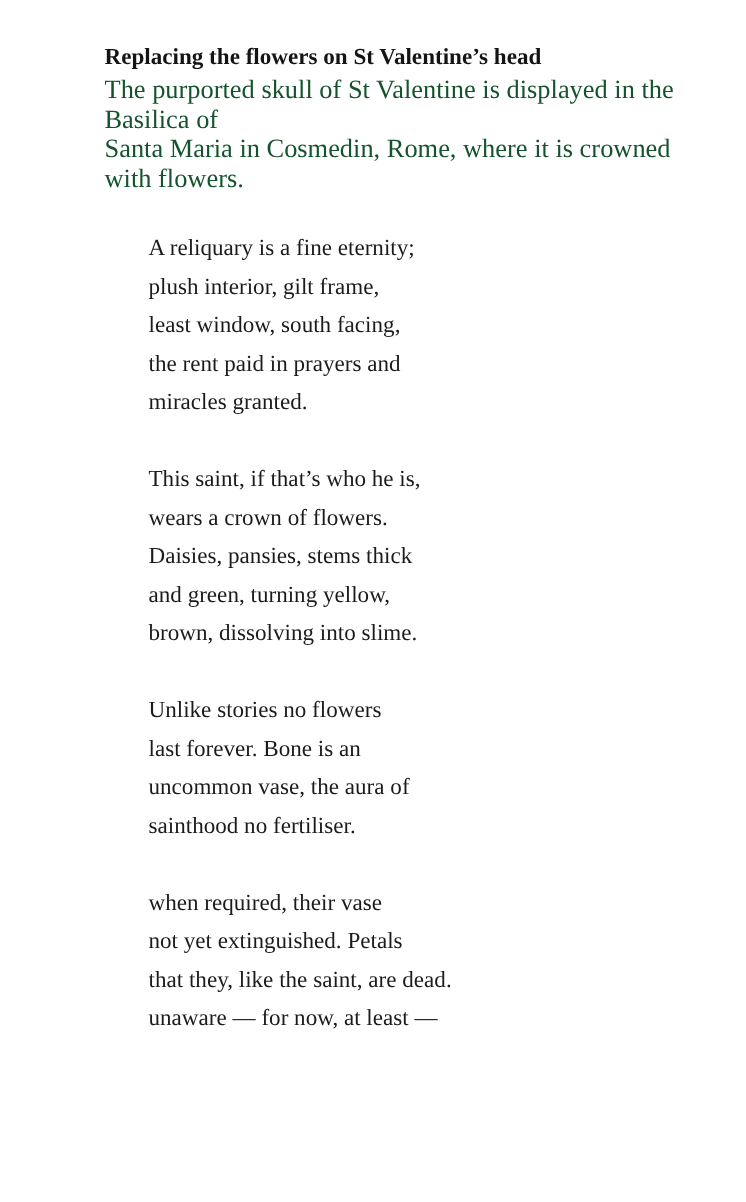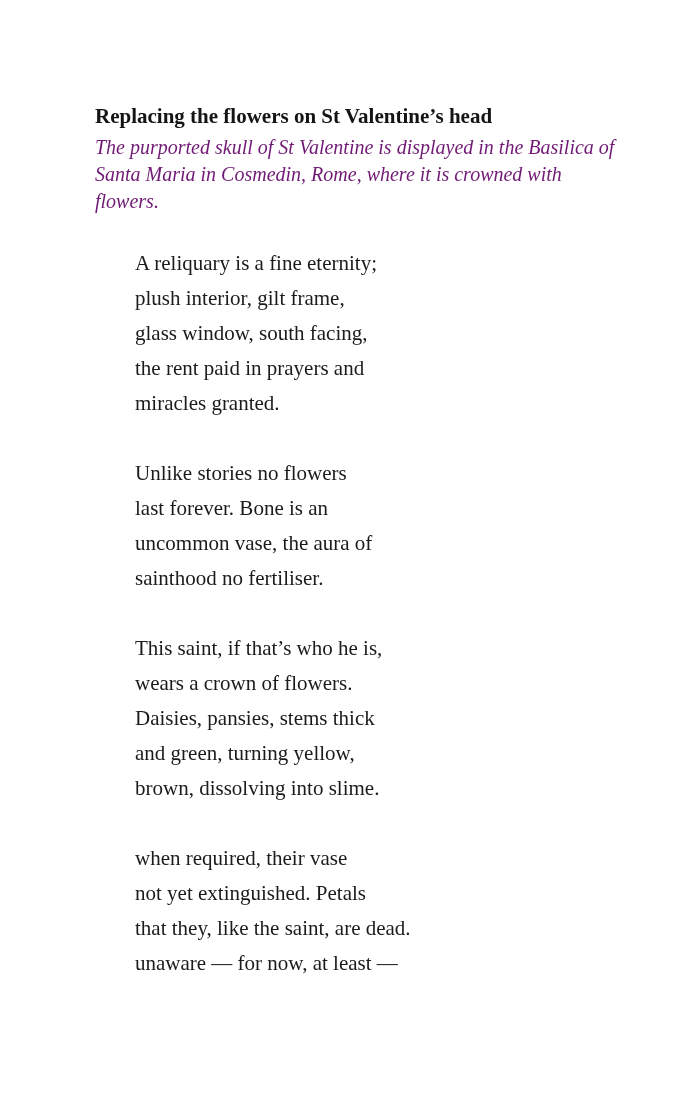--- a/index.html
+++ b/index.html
@@ -12,36 +12,35 @@
     height: 1093px;
     overflow: hidden;
     font-family: "Liberation Serif", "DejaVu Serif", serif;
     color: #1b1b1b;
     -webkit-font-smoothing: antialiased;
   }
   .page {
     box-sizing: border-box;
     width: 678px;
     height: 1093px;
-    padding: 102px 50px 0 95px;
+    padding: 37px 50px 0 95px;
     background: #ffffff;
   }
   .title {
     margin: 0;
     font-size: 21px;
     font-weight: 700;
     line-height: 28px;
     color: #141414;
   }
   .epigraph {
     margin-top: 4px;
-    font-style: italic;
-    font-size: 20px;
+    font-size: 24px;
     line-height: 27px;
-    color: #701a75;
+    color: #14532d;
   }
   .stanza {
     font-size: 21px;
     line-height: 35px;
     margin-top: 35px;
     color: #1b1b1b;
     margin-left: 40px;
   }
   .stanza.first {
     margin-top: 31px;
@@ -66,38 +65,38 @@
   <h1 class="title">Replacing the flowers on St Valentine’s head</h1>
 
   <div class="epigraph">
     <div>The purported skull of St Valentine is displayed in the Basilica of</div>
     <div>Santa Maria in Cosmedin, Rome, where it is crowned with flowers.</div>
   </div>
 
   <div class="stanza first">
     <div>A reliquary is a fine eternity;</div>
     <div>plush interior, gilt frame,</div>
-    <div>glass window, south facing,</div>
+    <div>least window, south facing,</div>
     <div>the rent paid in prayers and</div>
     <div>miracles granted.</div>
-  </div>
-
-  <div class="stanza">
-    <div>Unlike stories no flowers</div>
-    <div>last forever. Bone is an</div>
-    <div>uncommon vase, the aura of</div>
-    <div>sainthood no fertiliser.</div>
   </div>
 
   <div class="stanza">
     <div>This saint, if that’s who he is,</div>
     <div>wears a crown of flowers.</div>
     <div>Daisies, pansies, stems thick</div>
     <div>and green, turning yellow,</div>
     <div>brown, dissolving into slime.</div>
+  </div>
+
+  <div class="stanza">
+    <div>Unlike stories no flowers</div>
+    <div>last forever. Bone is an</div>
+    <div>uncommon vase, the aura of</div>
+    <div>sainthood no fertiliser.</div>
   </div>
 
   <div class="stanza">
     <div>when required, their vase</div>
     <div>not yet extinguished. Petals</div>
     <div>that they, like the saint, are dead.</div>
     <div>unaware — for now, at least —</div>
   </div>
 
 

